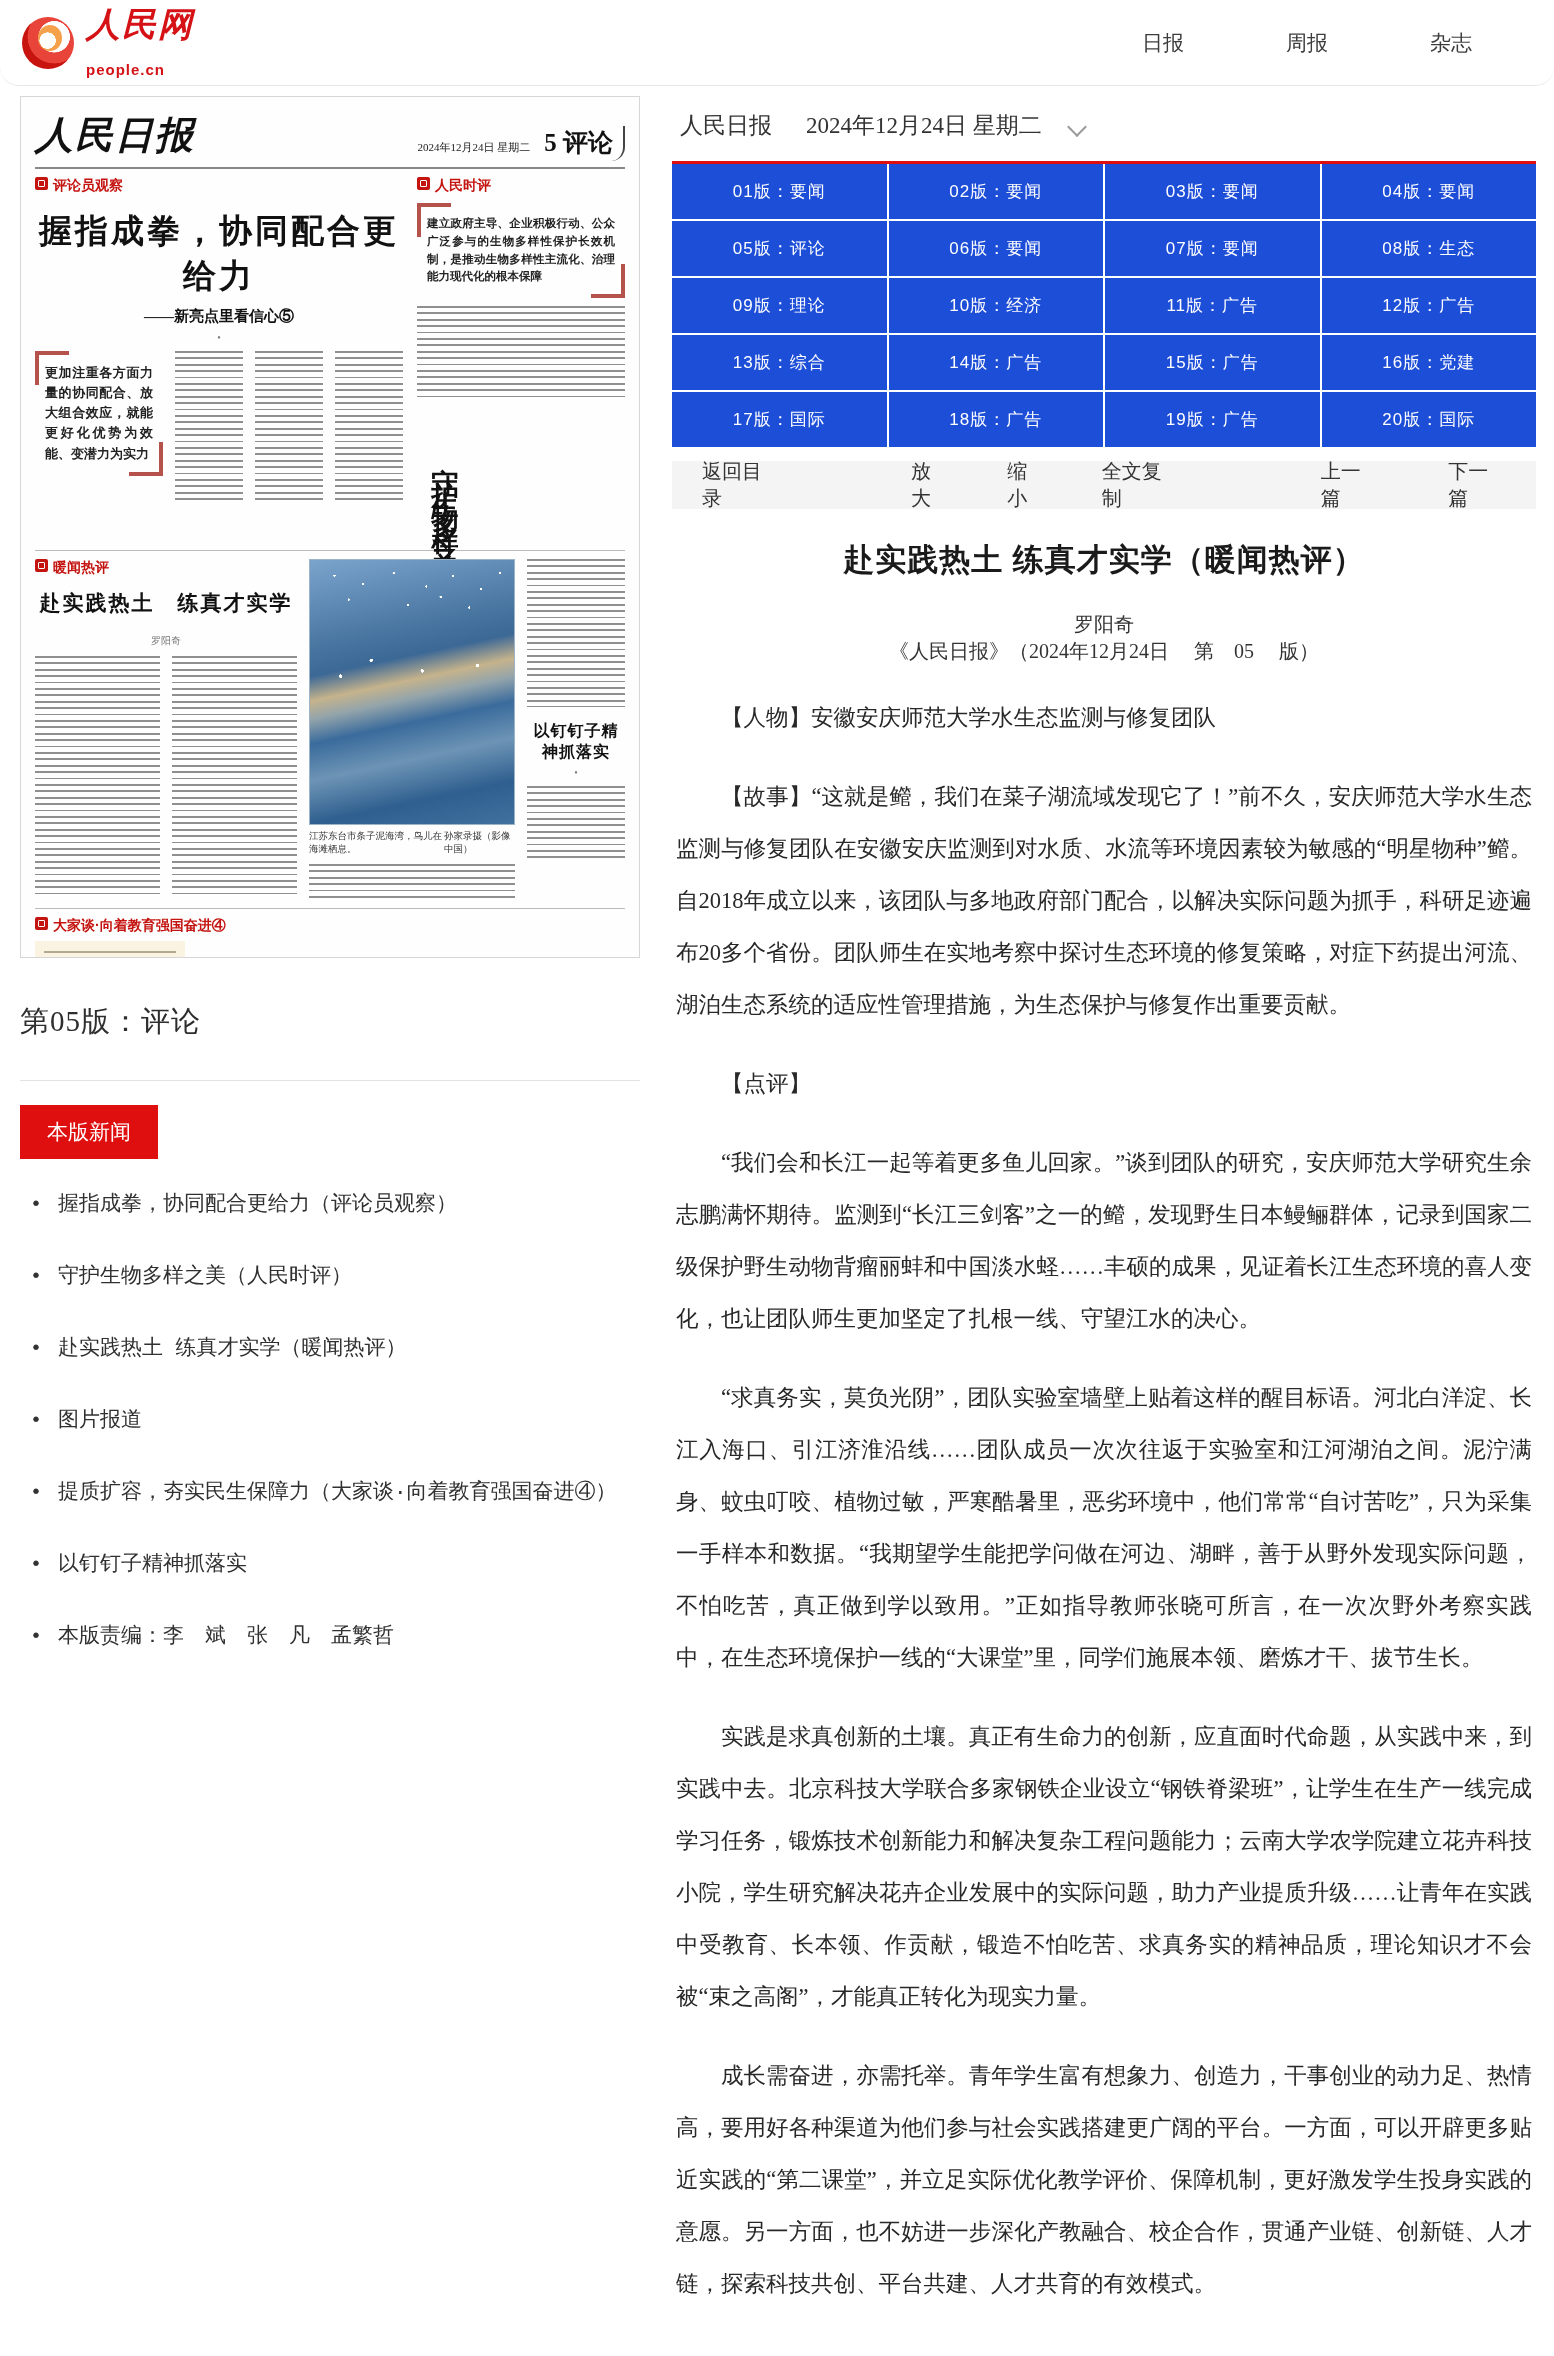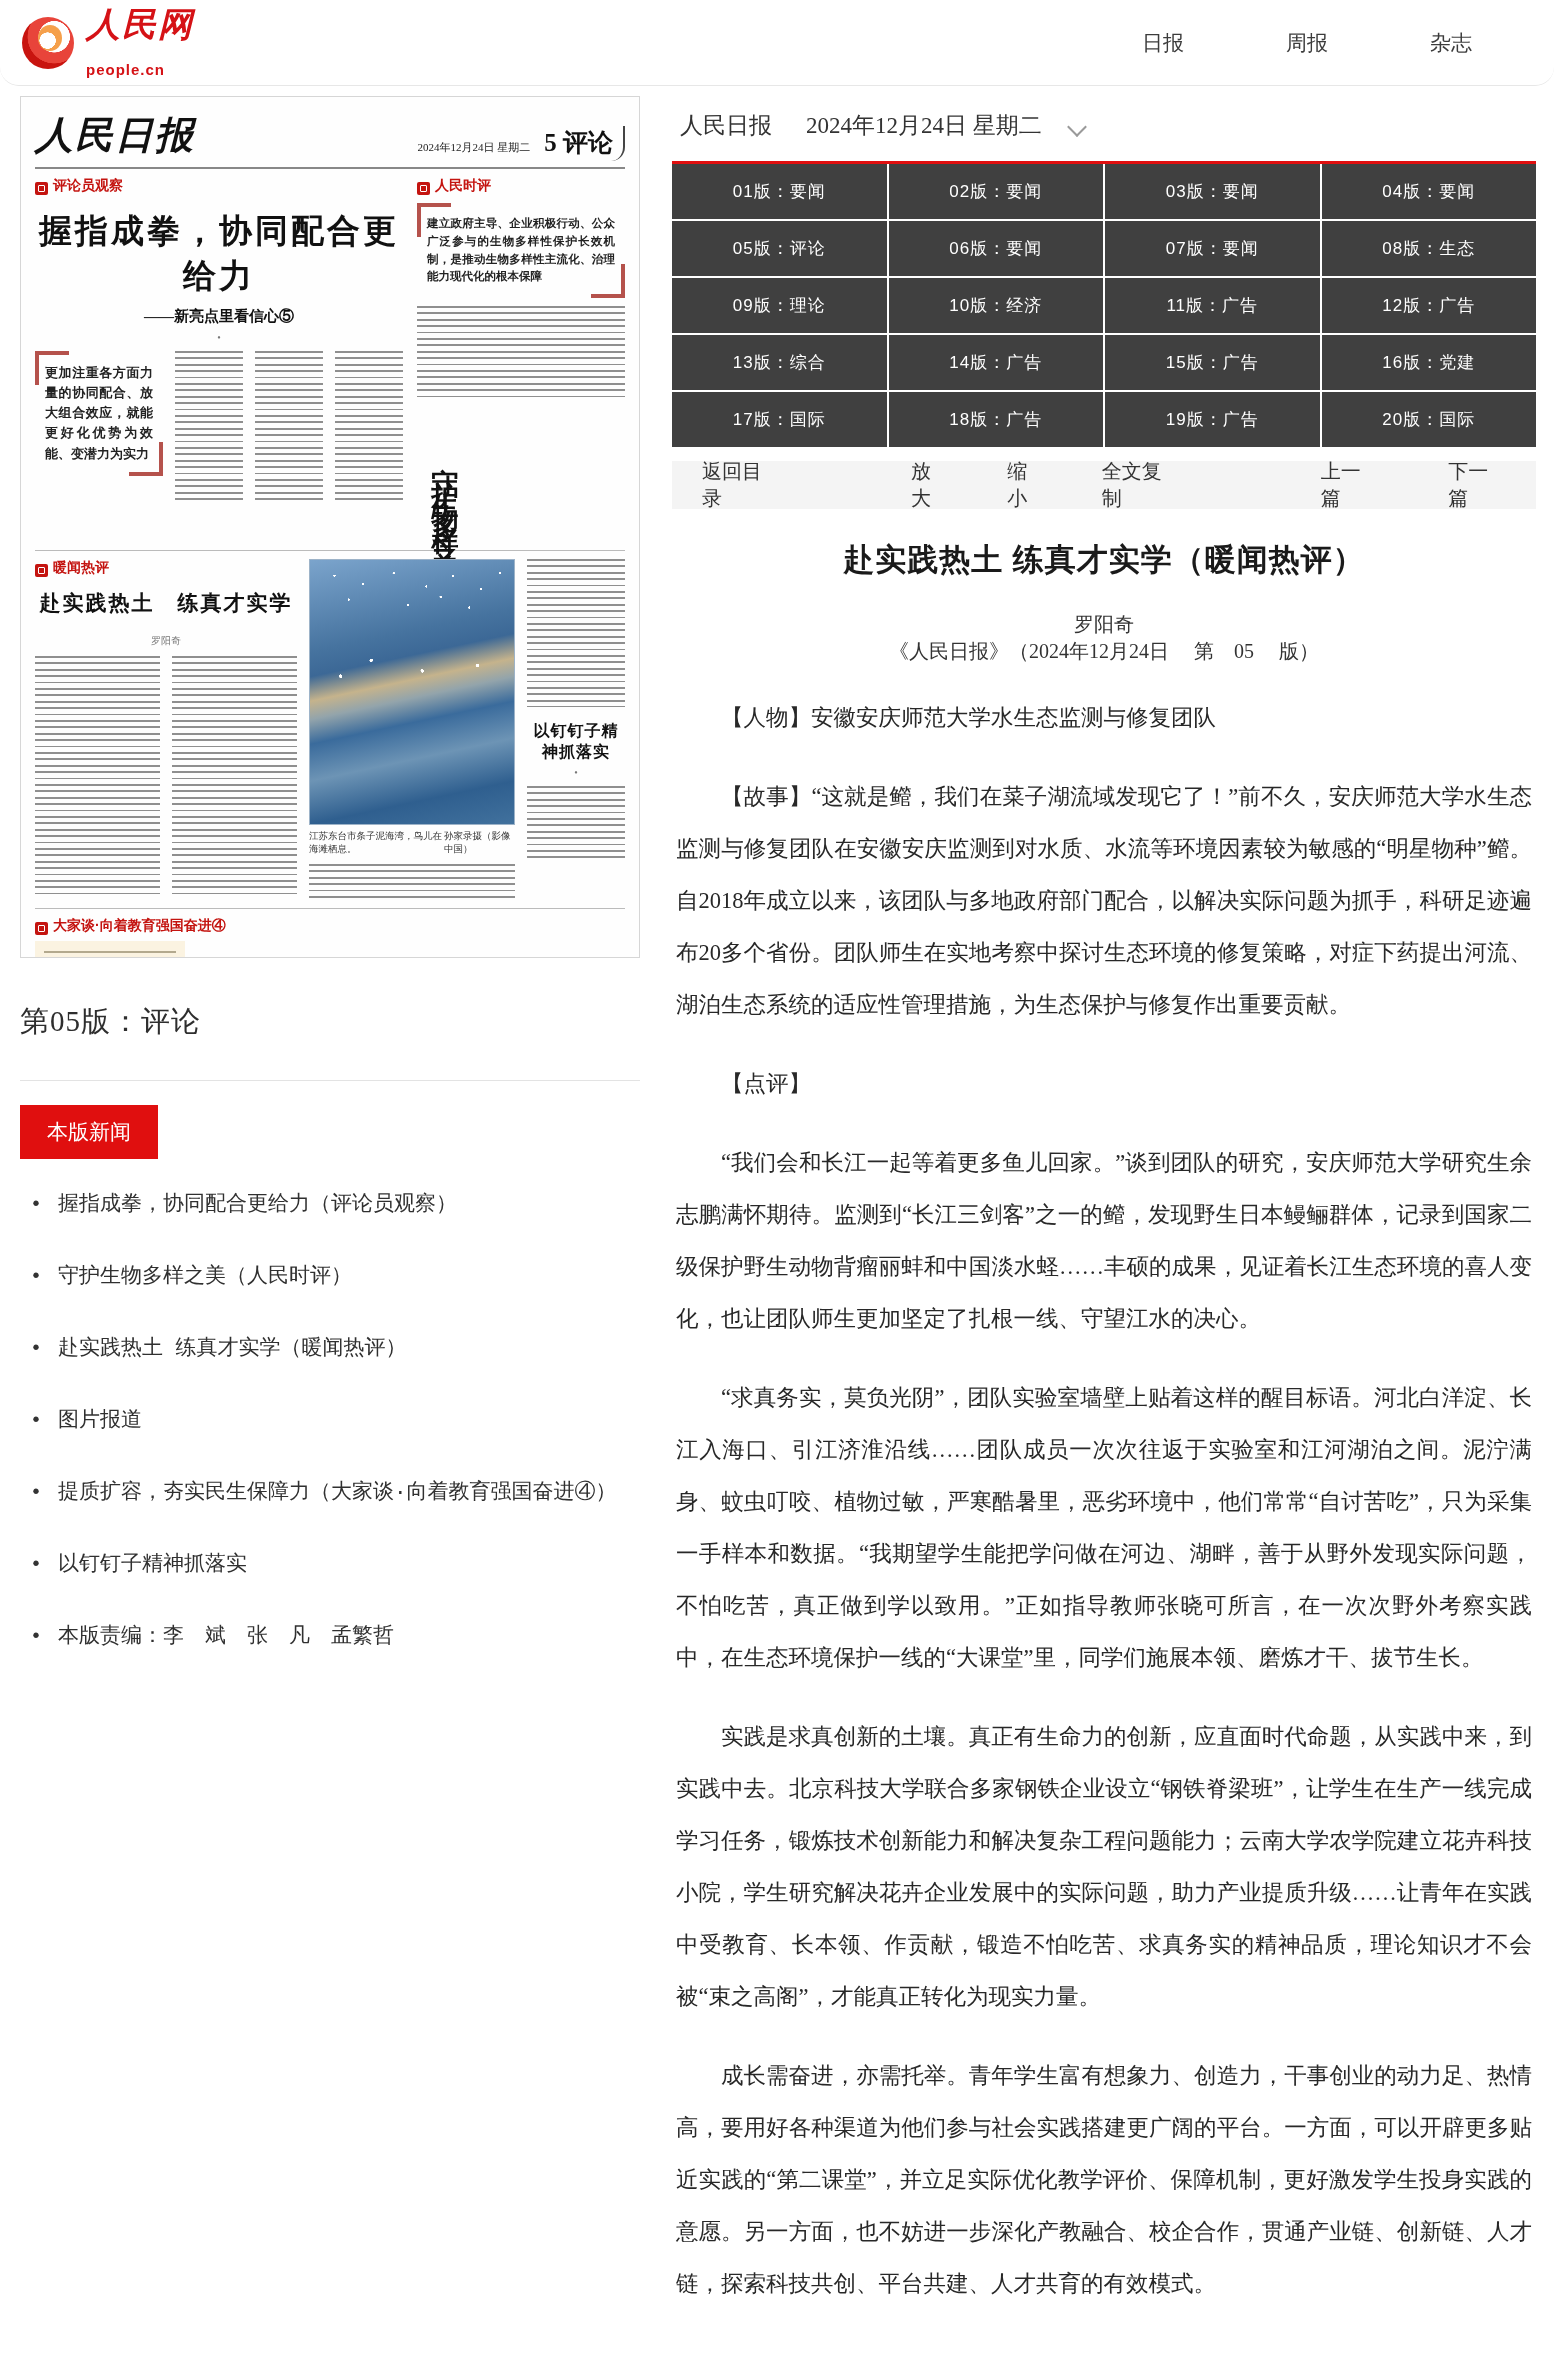--- a/index.html
+++ b/index.html
@@ -28,21 +28,21 @@
   
   .paper { border:1px solid #d6d6d6; background:#fefefe; height:862px; padding:12px 14px; overflow:hidden;
            font-family:"Liberation Serif","DejaVu Serif",serif; cursor:pointer; }
   .p-mast { display:flex; align-items:flex-end; justify-content:space-between; height:52px; }
   .p-mast-title { font-size:38px; font-weight:bold; font-style:italic; color:#111; letter-spacing:2px; }
   .p-mast-right { display:flex; align-items:flex-end; gap:14px; }
   .p-mast-date { font-size:11px; color:#222; padding-bottom:6px; }
   .p-mast-page { font-size:25px; color:#111; font-weight:bold; border-right:2px solid #444; border-bottom:0; padding:0 10px 2px 0; border-radius:0 0 14px 0; }
   .p-rule { border-top:2px solid #888; margin:6px 0 8px; }
   .p-rule2 { border-top:1px solid #bbb; margin:8px 0; }
-  .rlabel { display:flex; align-items:flex-end; gap:5px; color:#c41410; font-weight:bold; font-size:14px; font-family:"Liberation Sans",sans-serif; }
+  .rlabel { display:flex; align-items:flex-start; gap:5px; color:#c41410; font-weight:bold; font-size:14px; font-family:"Liberation Sans",sans-serif; }
   .rlabel .sq { width:13px; height:13px; background:#c41410; border-radius:2px; display:inline-block; position:relative; }
   .rlabel .sq::after { content:""; position:absolute; inset:3px; border:1.5px solid #fff; border-radius:1px; }
   .tx { background-image:repeating-linear-gradient(to bottom,#8f8f8f 0 1.8px,transparent 1.8px 6.4px); }
   .tx.lt { background-image:repeating-linear-gradient(to bottom,#b3a98e 0 1.8px,transparent 1.8px 6.4px); }
   .qbox { position:relative; padding:12px 10px; font-size:13px; font-weight:bold; color:#222; line-height:1.55; text-align:justify; }
   .qbox::before { content:""; position:absolute; left:0; top:0; width:30px; height:30px; border-left:4px solid #b5524c; border-top:4px solid #b5524c; }
   .qbox::after { content:""; position:absolute; right:0; bottom:0; width:30px; height:30px; border-right:4px solid #b5524c; border-bottom:4px solid #b5524c; }
   .pz-top { display:flex; gap:14px; }
   .pz-top-left { flex:1; }
   .ob-head { font-family:"Liberation Sans",sans-serif; font-weight:bold; font-size:33px; letter-spacing:3px; text-align:center; color:#111; margin:14px 0 8px; }
@@ -91,21 +91,21 @@
   .news-list li { margin-bottom:32px; line-height:40px; cursor:pointer; }
   .news-list .blt { display:inline-block; margin:0 16px 0 10px; font-size:20px; color:#333; }
 
   
   .date-row { display:flex; align-items:center; font-family:"Liberation Serif","DejaVu Serif",serif; font-size:23px; color:#333; padding:14px 0 20px 8px; }
   .date-row .paper-name { margin-right:34px; }
   .chev { width:16px; height:16px; margin-left:28px; position:relative; cursor:pointer; }
   .chev::before { content:""; position:absolute; left:0; top:2px; width:12px; height:12px; border-right:2px solid #9a9a9a; border-bottom:2px solid #9a9a9a; transform:rotate(45deg); }
 
   .ed-grid { display:grid; grid-template-columns:repeat(4,1fr); gap:2px; background:#fff; border-top:3px solid #e00f0f; }
-  .ed-cell { background:#404040; color:#fff; height:55px; display:flex; align-items:center; justify-content:center;
+  .ed-cell { background:#1d4ed8; color:#fff; height:55px; display:flex; align-items:center; justify-content:center;
              font-size:17px; letter-spacing:1px; cursor:pointer; font-family:"Liberation Sans",sans-serif; }
 
   .toolbar { display:flex; align-items:center; background:#f4f4f4; height:48px; margin-top:14px; padding:0 30px;
              font-family:"Liberation Serif","DejaVu Serif",serif; font-size:20px; color:#333; }
   .toolbar span { cursor:pointer; }
   .tb-zoomin { margin-left:132px; } .tb-zoomout { margin-left:58px; } .tb-copy { margin-left:56px; }
   .tb-prev { margin-left:142px; } .tb-next { margin-left:70px; }
 
   .article { font-family:"Liberation Serif","DejaVu Serif",serif; padding:30px 4px 40px 4px; }
   .a-title { font-family:"Liberation Sans",sans-serif; font-weight:bold; font-size:31px; color:#1a1a1a; text-align:center; letter-spacing:1px; }

